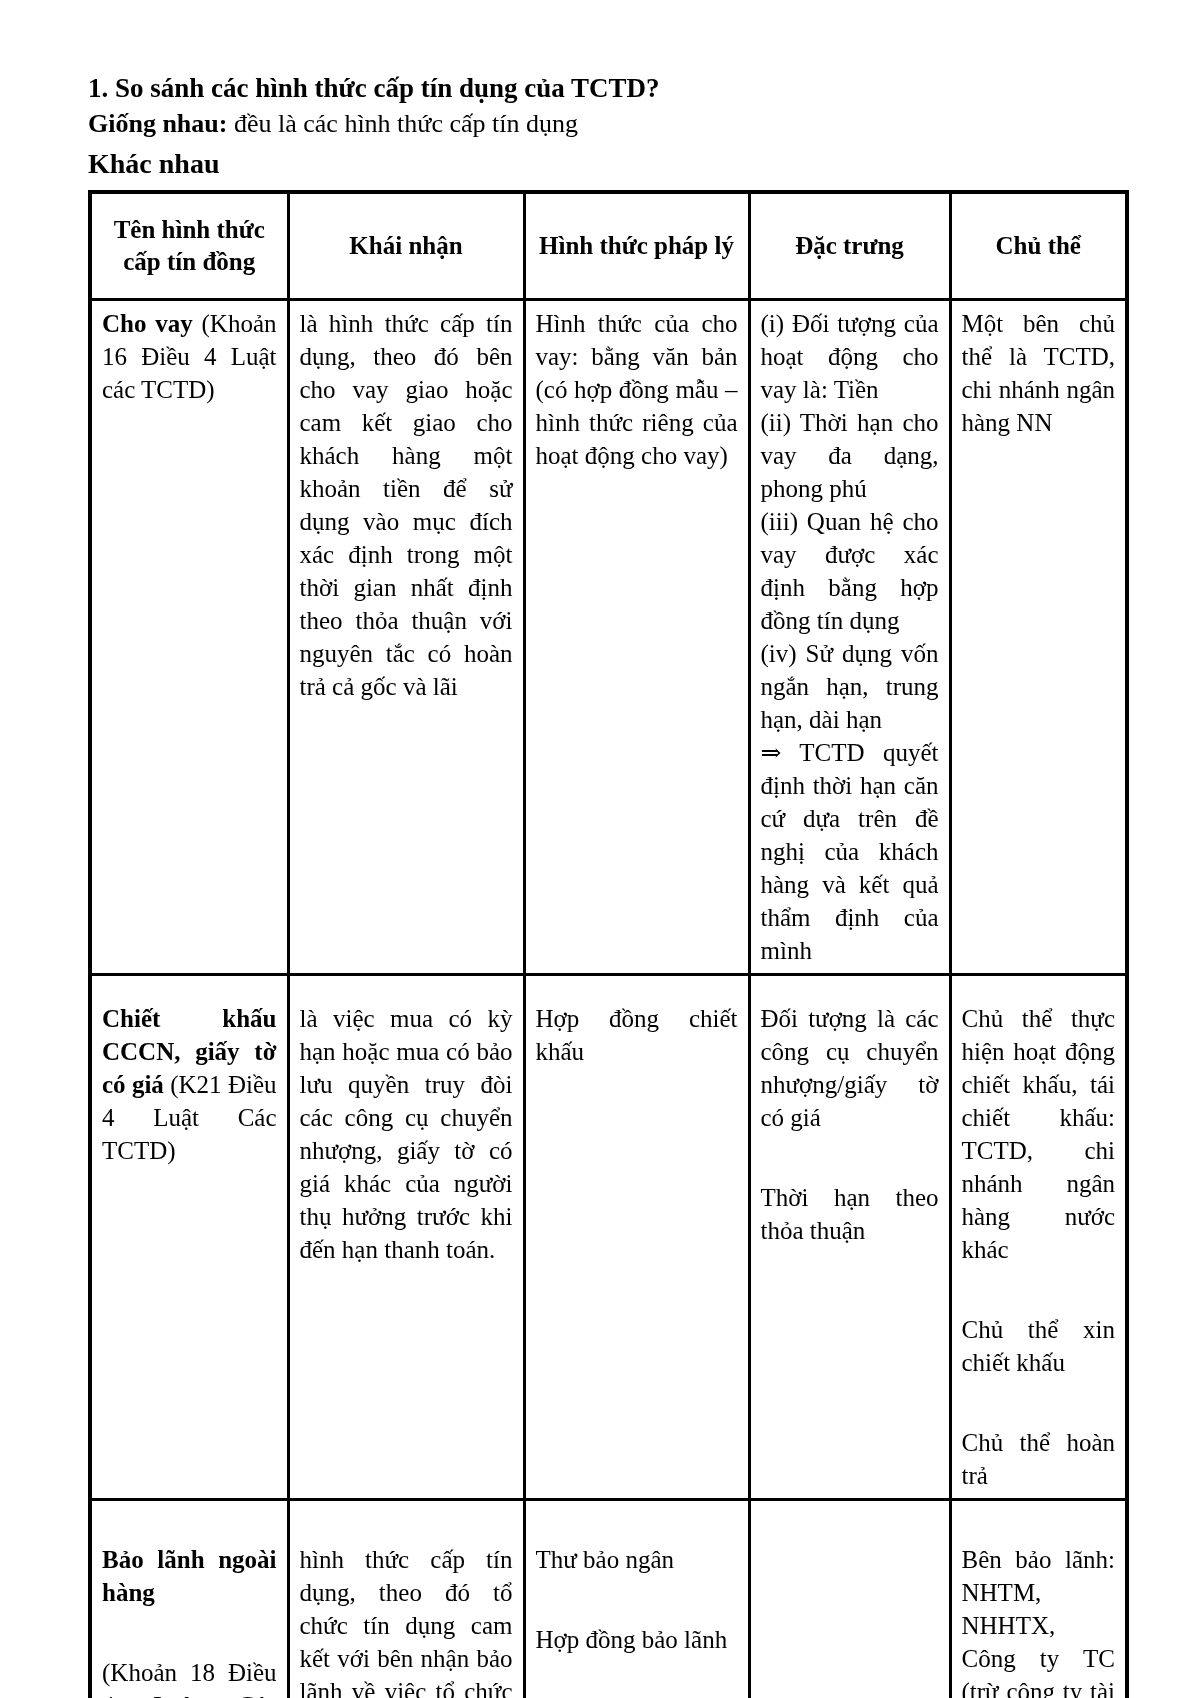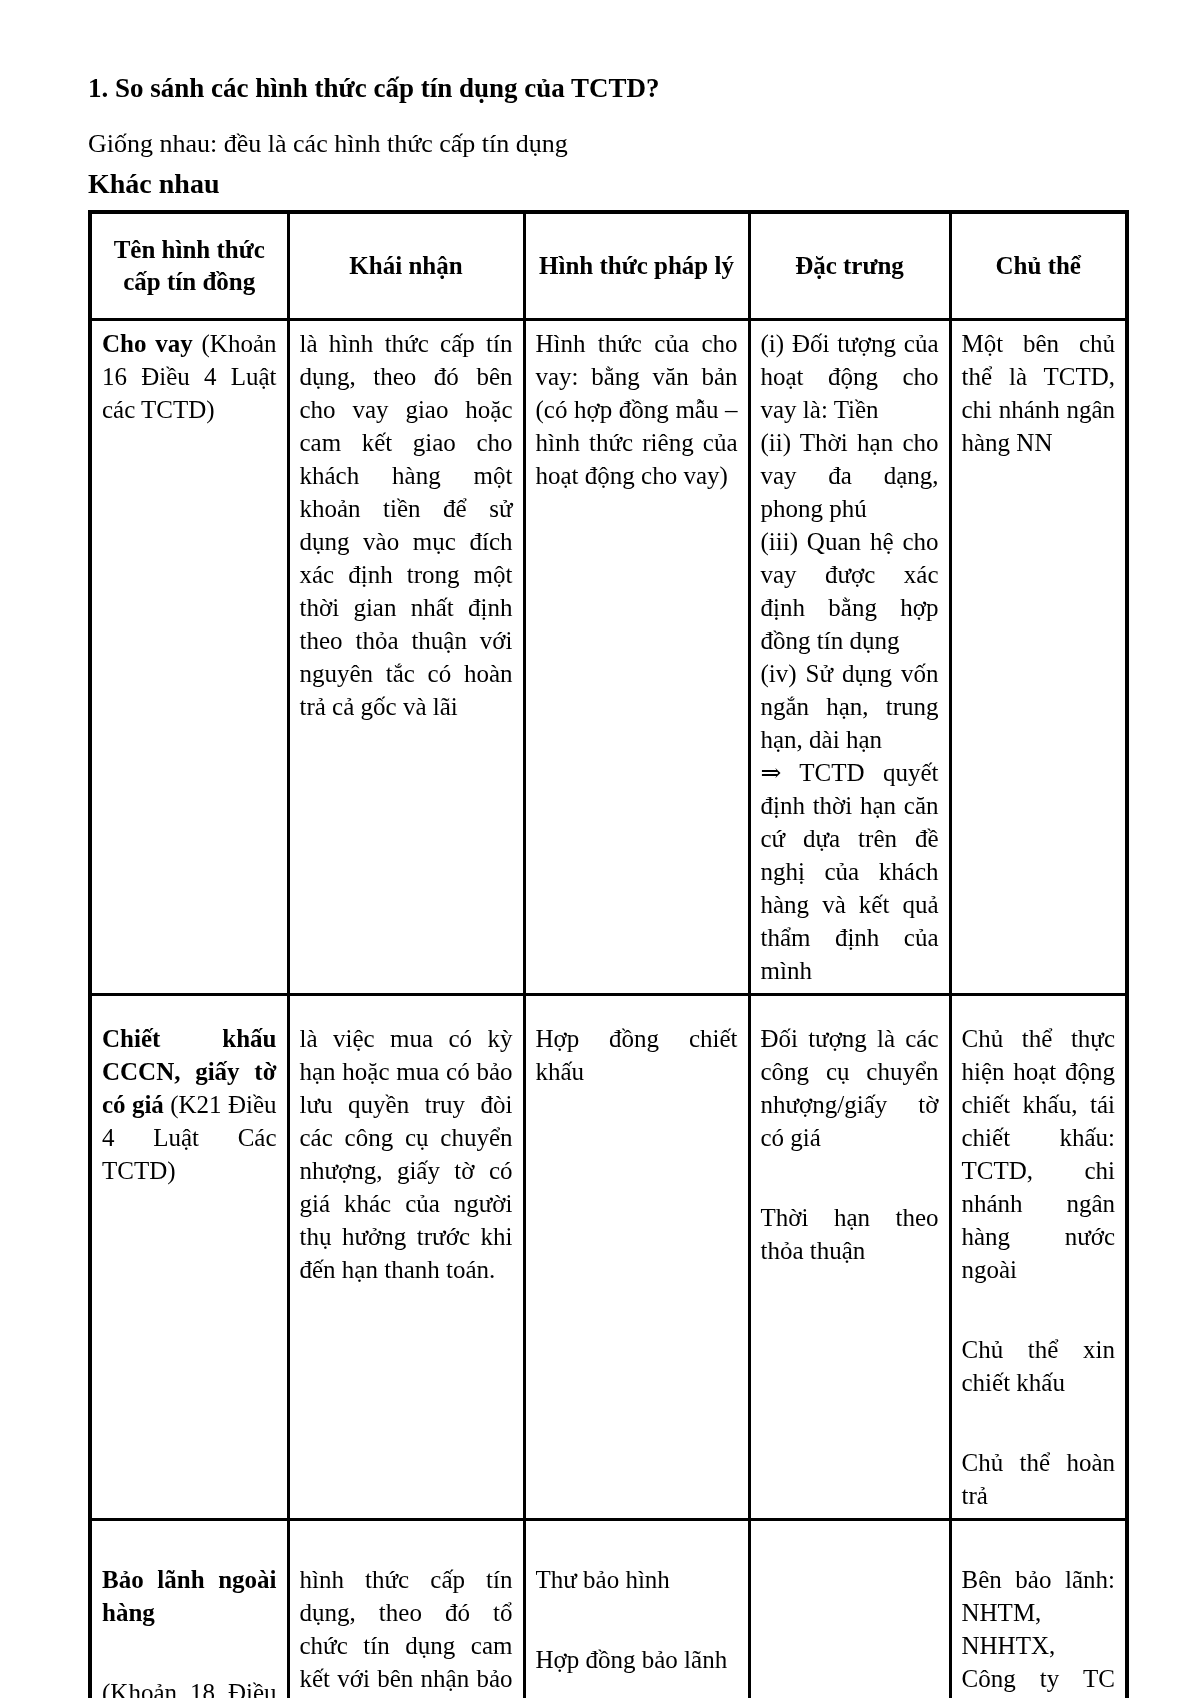--- a/index.html
+++ b/index.html
@@ -3,23 +3,23 @@
 <meta charset="utf-8">
 <style>
   html,body{margin:0;padding:0;}
   body{
     width:1200px;height:1698px;background:#ffffff;color:#000;
     font-family:"Liberation Serif","DejaVu Serif",serif;
     font-size:25px;line-height:33px;
     -webkit-font-smoothing:antialiased;
   }
   .page{padding:70px 75px 0 88px;}
-  .title{font-weight:bold;font-size:27px;line-height:36px;margin:0 0 20px 0;}
+  .title{font-weight:bold;font-size:27px;line-height:36px;margin:0 0 0 0;}
   .subline{margin:0 0 4px 0;font-size:26px;line-height:36px;}
-  .subline .lbl{font-weight:normal;}
+  .subline .lbl{font-weight:bold;}
   .diff{font-weight:bold;font-size:28px;line-height:36px;margin:0 0 8px 0;}
   table.cmp{
     border-collapse:collapse;table-layout:fixed;
     width:1037px;border:4px solid #000;
   }
   table.cmp th,table.cmp td{
     border:3px solid #000;vertical-align:top;
     padding:6px 10px;overflow:hidden;
   }
   table.cmp th{
@@ -92,41 +92,41 @@
         <p>là việc mua có kỳ hạn hoặc mua có bảo lưu quyền truy đòi các công cụ chuyển nhượng, giấy tờ có giá khác của người thụ hưởng trước khi đến hạn thanh toán.</p>
       </td>
       <td>
         <p>Hợp đồng chiết khấu</p>
       </td>
       <td>
         <p>Đối tượng là các công cụ chuyển nhượng/giấy tờ có giá</p>
         <p class="gap">Thời hạn theo thỏa thuận</p>
       </td>
       <td>
-        <p>Chủ thể thực hiện hoạt động chiết khấu, tái chiết khấu: TCTD, chi nhánh ngân hàng nước ngoài</p>
+        <p>Chủ thể thực hiện hoạt động chiết khấu, tái chiết khấu: TCTD, chi nhánh ngân hàng nước khác</p>
         <p class="gap">Chủ thể xin chiết khấu</p>
         <p class="gap">Chủ thể hoàn trả</p>
       </td>
     </tr>
 
     <tr class="r3">
       <td>
         <div class="clip">
           <p class="b">Bảo lãnh ngoài hàng</p>
           <p class="gap">(Khoản 18 Điều 4 Luật Các TCTD)</p>
         </div>
       </td>
       <td>
         <div class="clip">
           <p>hình thức cấp tín dụng, theo đó tổ chức tín dụng cam kết với bên nhận bảo lãnh về việc tổ chức tín dụng</p>
         </div>
       </td>
       <td>
         <div class="clip">
-          <p>Thư bảo hình</p>
+          <p>Thư bảo ngân</p>
           <p class="gap">Hợp đồng bảo lãnh</p>
           <p class="gap">Hình thức cam kết</p>
         </div>
       </td>
       <td>
         <div class="clip"></div>
       </td>
       <td>
         <div class="clip">
           <p>Bên bảo lãnh: NHTM, NHHTX, Công ty TC (trừ công ty tài chính</p>

